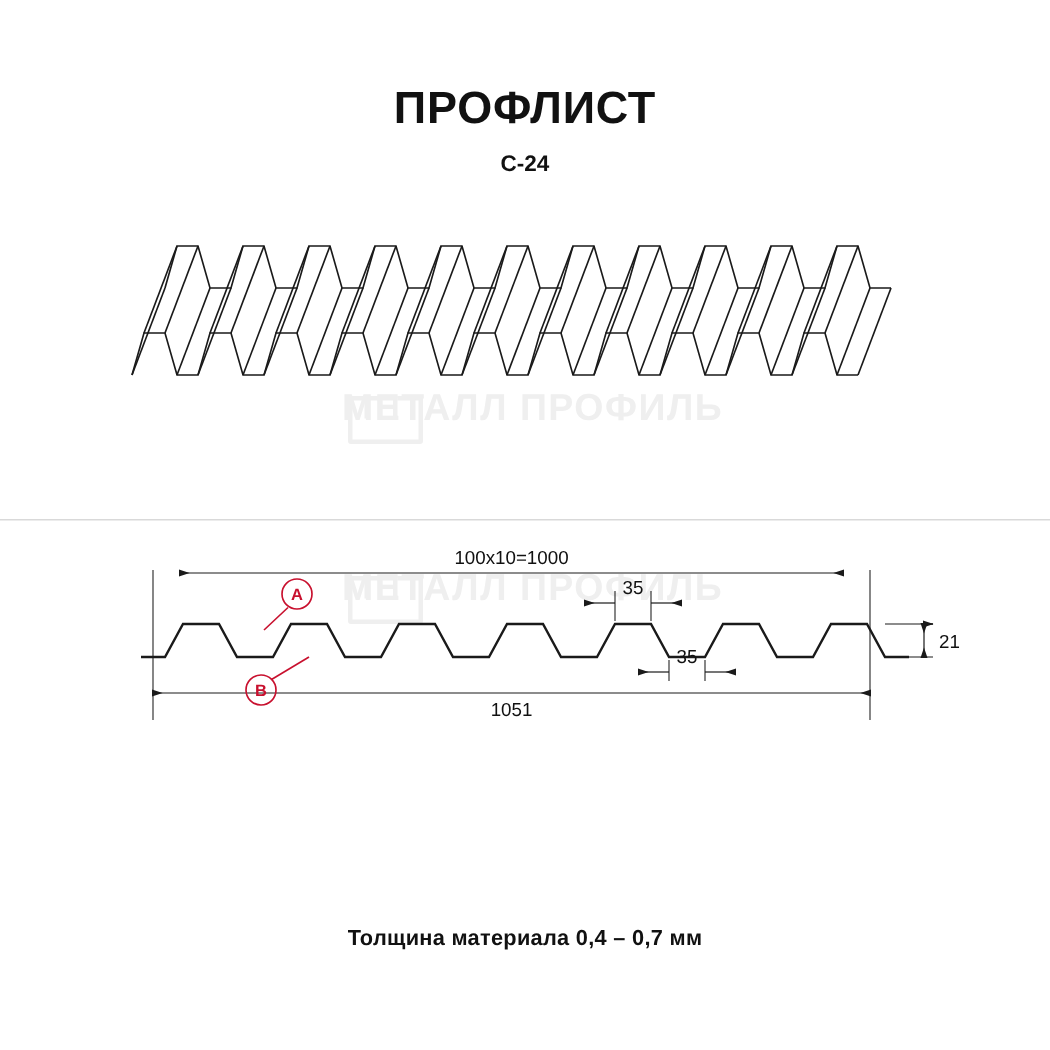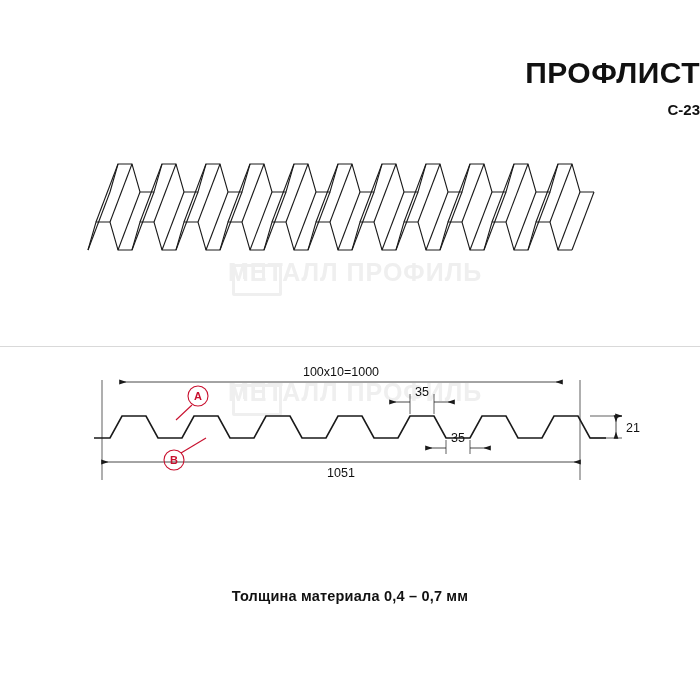--- a/index.html
+++ b/index.html
@@ -18,21 +18,21 @@
   .page {
     position: absolute;
     inset: 0;
   }
   
   .title-block {
     position: absolute;
     top: 56px;
     left: 0;
     width: 700px;
-    text-align: right;
+    text-align: center;
   }
   .product-title {
     font-size: 30px;
     font-weight: bold;
     letter-spacing: 0.5px;
     color: #111111;
     line-height: 1.1;
   }
   .product-subtitle {
     margin-top: 12px;
@@ -89,21 +89,21 @@
     left: 0;
     top: 346px;
     width: 700px;
     height: 1px;
     background: #d9d9d9;
   }
   
   .footer {
     position: absolute;
     left: 0;
-    top: 588px;
+    top: 618px;
     width: 700px;
     text-align: center;
     font-size: 14.5px;
     font-weight: bold;
     color: #111111;
     letter-spacing: 0.2px;
   }
   svg text {
     font-family: "Liberation Sans", sans-serif;
     fill: #111111;
@@ -111,21 +111,21 @@
   .dim-text { font-size: 12.5px; }
   .callout-text { font-size: 11px; font-weight: bold; fill: #c8102e; }
 </style>
 </head>
 <body>
 
 <div class="page">
 
   <div class="title-block">
     <div class="product-title">ПРОФЛИСТ</div>
-    <div class="product-subtitle">С-23</div>
+    <div class="product-subtitle">С-24</div>
   </div>
 
   <div class="wm-shape wms-1"></div>
   <div class="watermark wm-1">МЕТАЛЛ ПРОФИЛЬ</div>
   <div class="wm-shape wms-2"></div>
   <div class="watermark wm-2">МЕТАЛЛ ПРОФИЛЬ</div>
 
   <svg class="iso-view" width="540" height="120" viewBox="0 0 540 120">
     <g fill="none" stroke="#1a1a1a" stroke-width="1.1" stroke-linejoin="miter">
 

